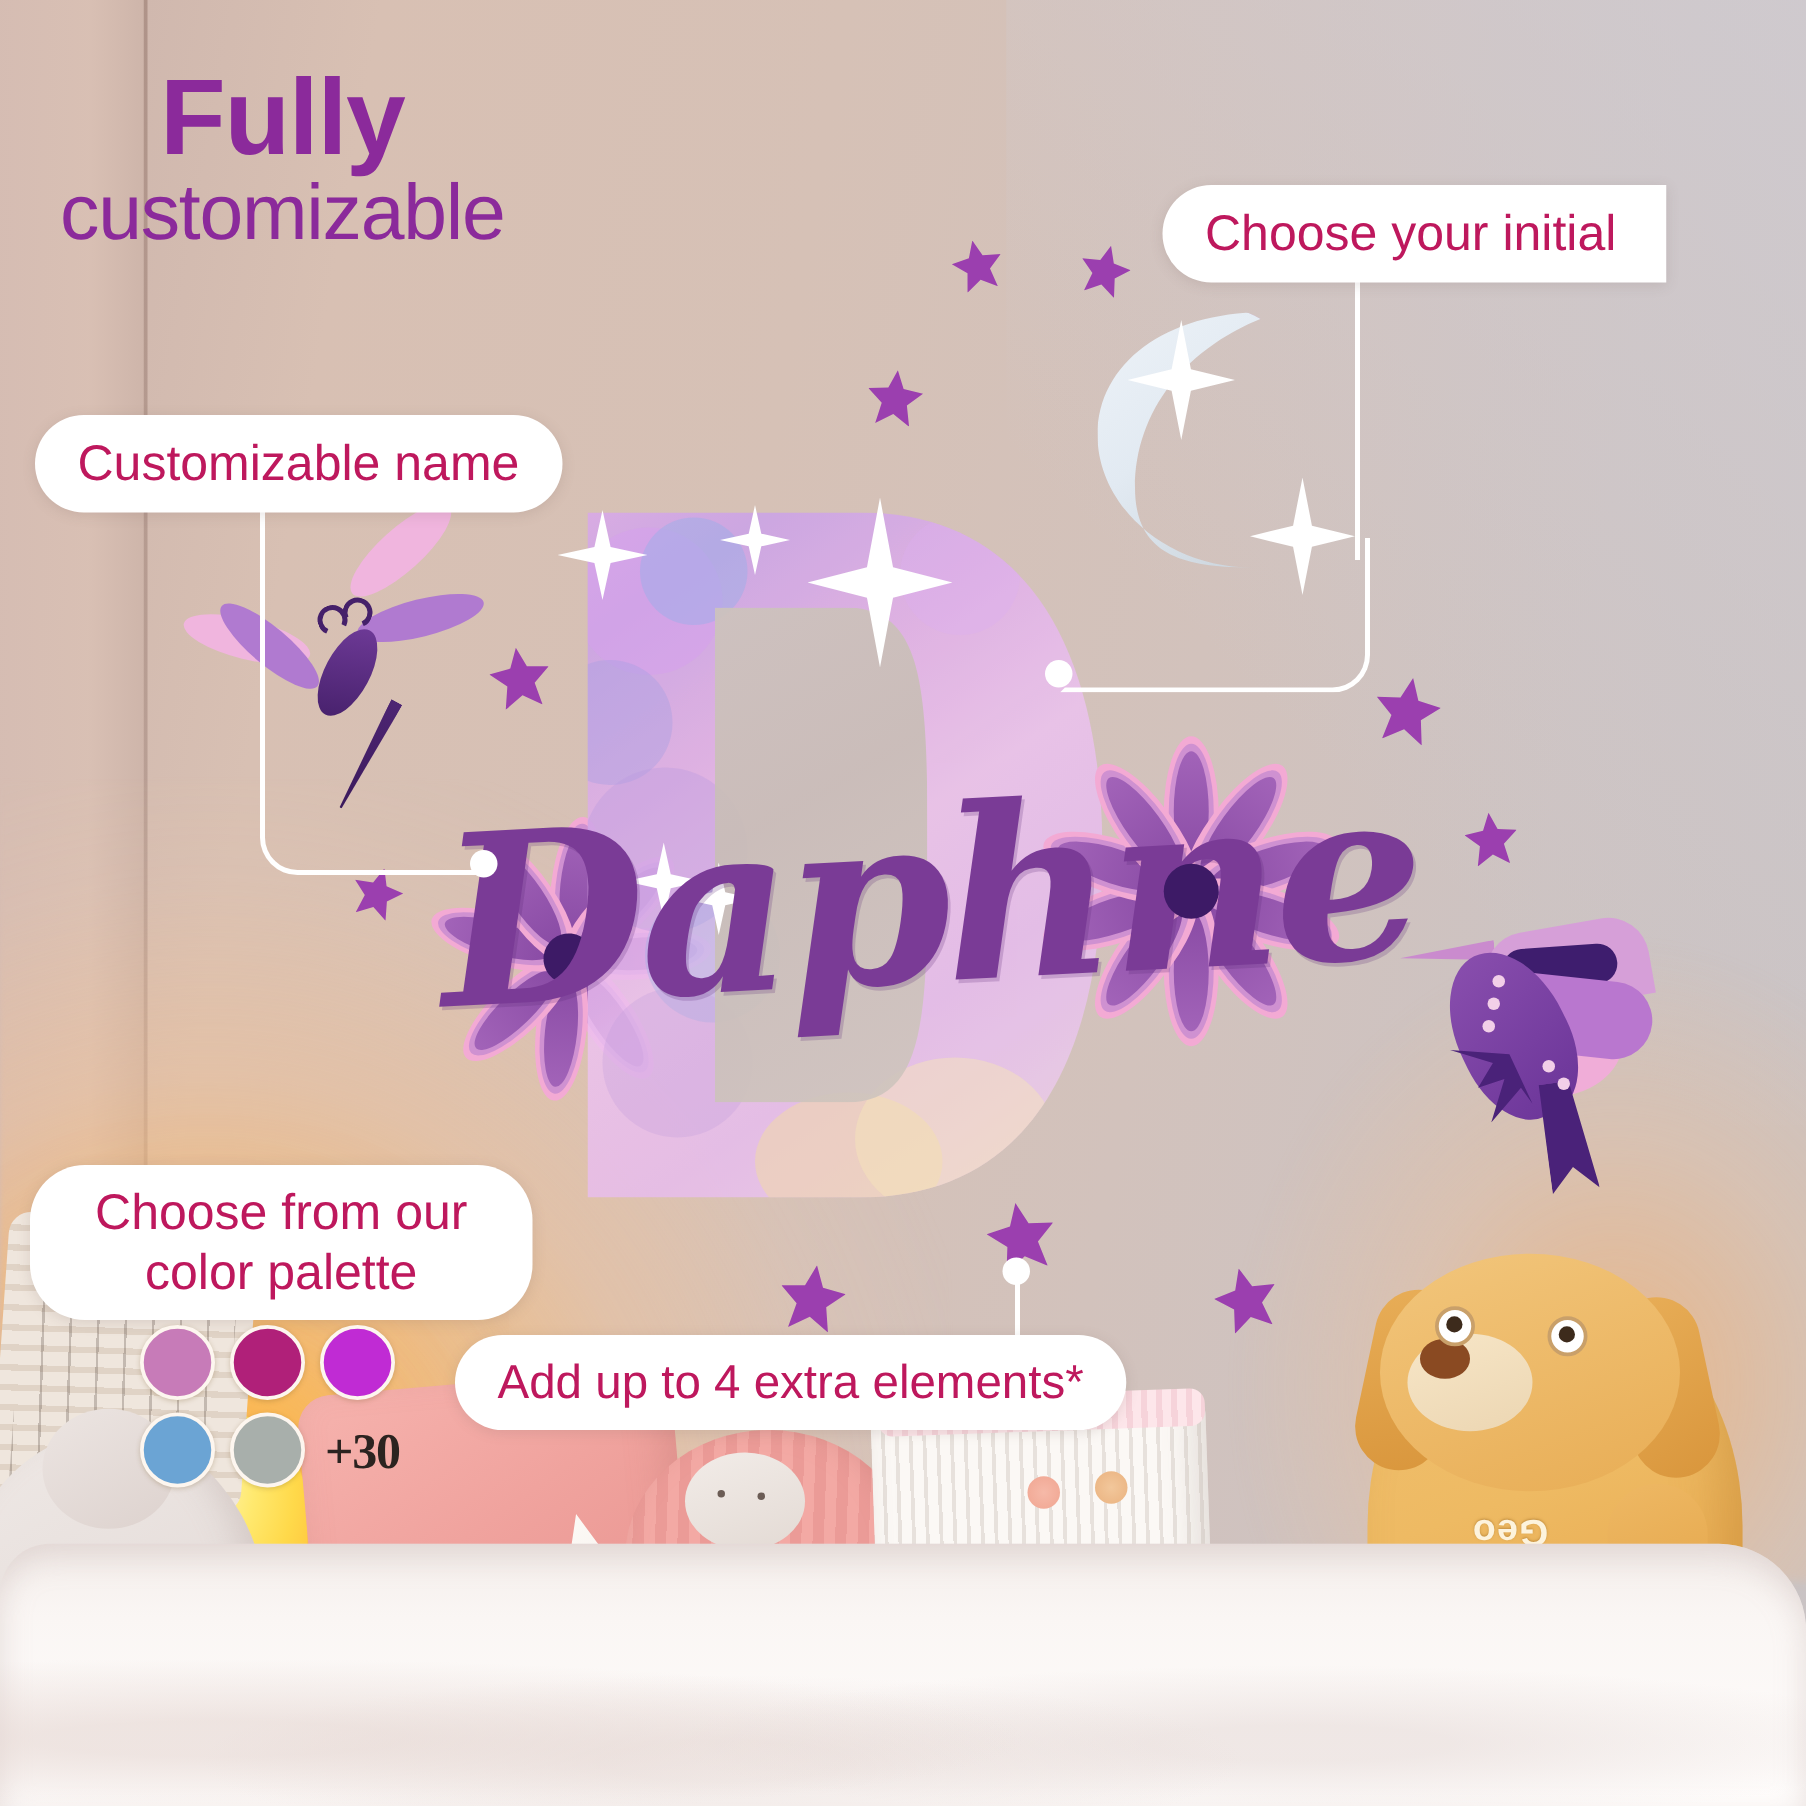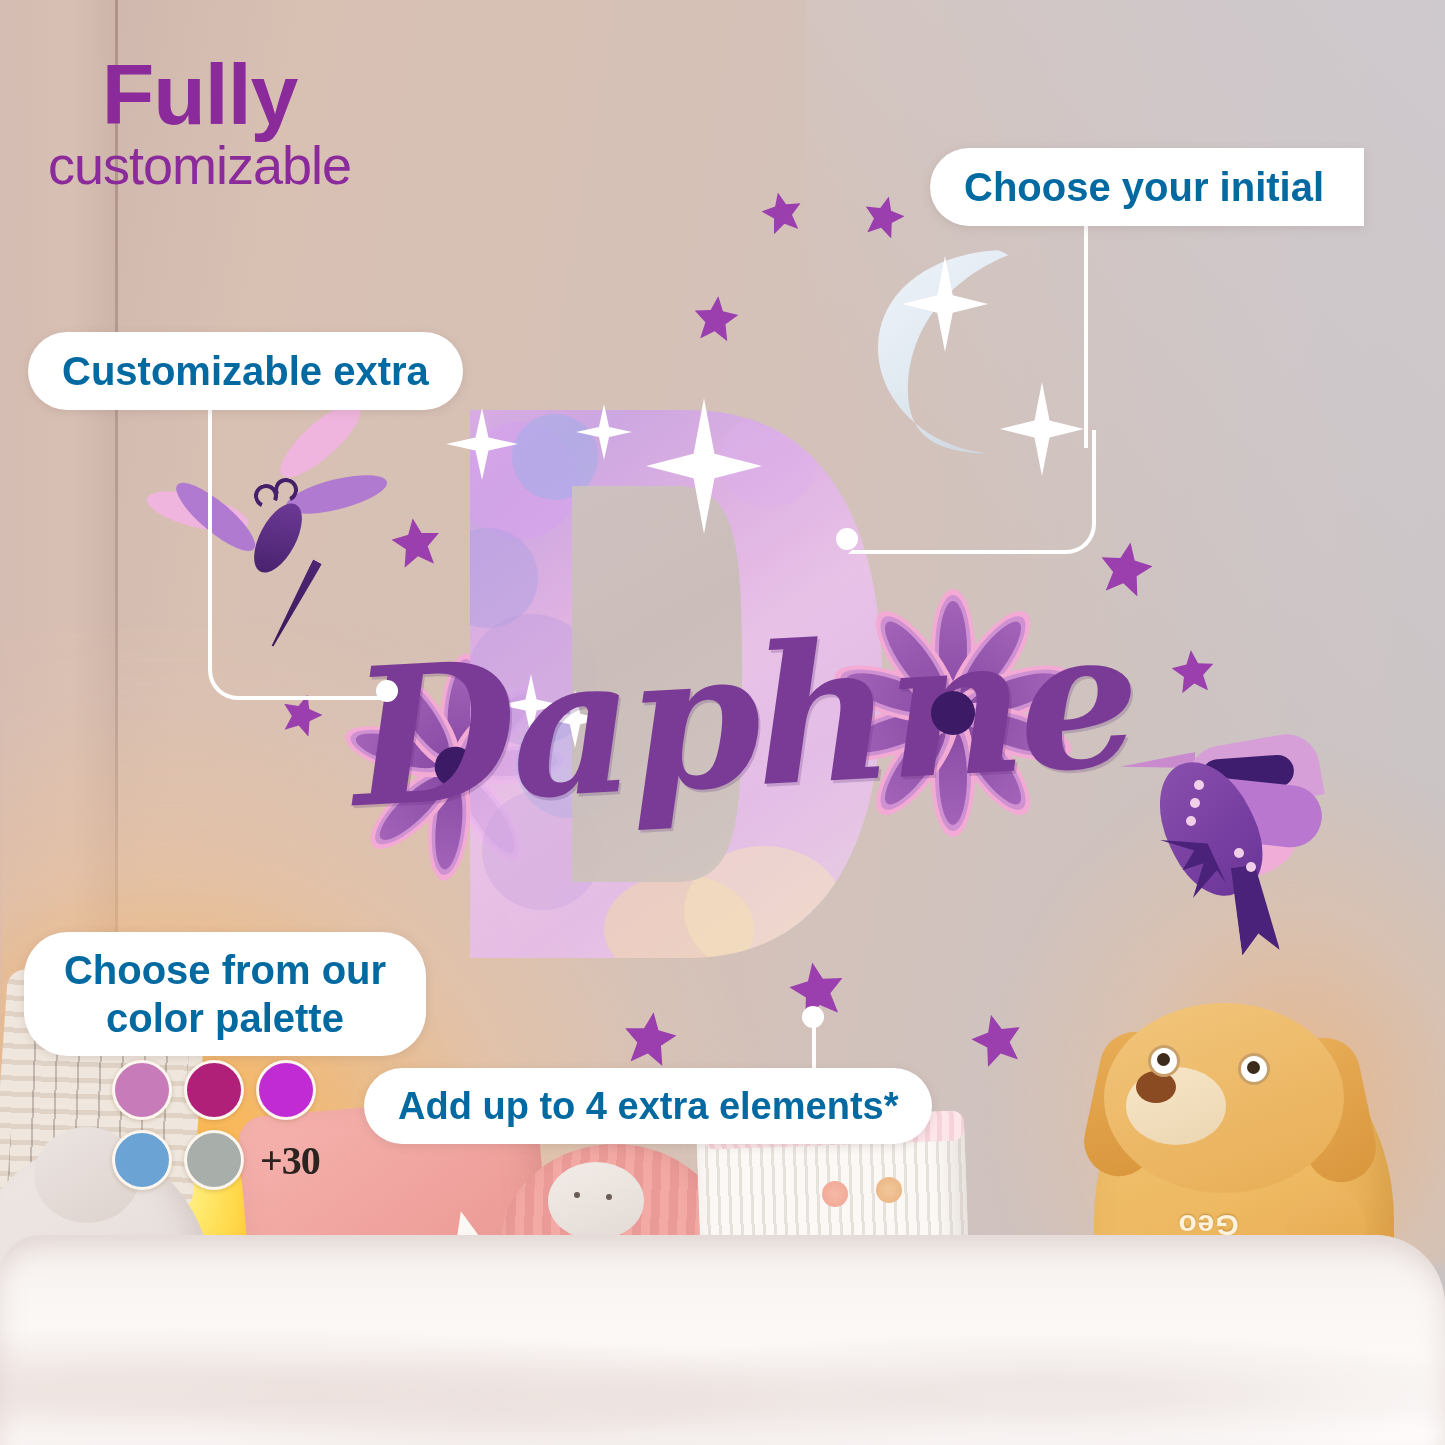--- a/index.html
+++ b/index.html
@@ -342,24 +342,24 @@
     background:#4a2279;clip-path:polygon(26% 0,74% 0,100% 100%,62% 78%,24% 100%);transform:rotate(-8deg);
   }
   .hb-foot{
     position:absolute;left:44px;top:104px;width:66px;height:58px;
     background:#4a2279;clip-path:polygon(0 0,52% 18%,34% 52%,66% 40%,50% 100%,86% 52%,100% 74%,72% 6%);
   }
 
   
   .pill{
     position:absolute;background:#fff;border-radius:48px;
-    color:#0369a1;font-size:40px;line-height:1.16;
+    color:#be185d;font-size:40px;line-height:1.16;
     padding:16px 34px;white-space:nowrap;
     box-shadow:0 2px 10px rgba(120,100,95,.18);
-    font-weight:700;
+    font-weight:400;
   }
   #pill-initial{top:148px;left:930px;border-radius:48px 0 0 48px;padding-right:40px;}
   #pill-name{top:332px;left:28px;}
   #pill-palette{top:932px;left:24px;white-space:normal;text-align:center;width:350px;padding:14px 26px;line-height:1.2;border-radius:44px;}
   #pill-elements{top:1068px;left:364px;font-size:38px;}
 
   
   .conn{position:absolute;border:4px solid #fff;}
   #conn-initial{
     top:218px;left:1084px;width:0;height:230px;border:none;border-left:4px solid #fff;
@@ -385,21 +385,21 @@
 
   
   .palette{position:absolute;top:1060px;left:112px;width:240px;font-family:Liberation Serif, serif;}
   .sw-row{display:flex;gap:12px;margin-bottom:10px;align-items:center;}
   .sw{width:54px;height:54px;border-radius:50%;border:3px solid #fdf6ef;box-shadow:0 1px 4px rgba(120,90,40,.28);}
   .plus30{font-size:40px;font-weight:bold;color:#2b2320;margin-left:4px;letter-spacing:-1px;}
 
   
   .headline{position:absolute;left:48px;top:52px;color:#8b2a9b;text-align:center;}
   .hl1{font-size:86px;font-weight:bold;line-height:.98;letter-spacing:-1px;}
-  .hl2{font-size:54px;font-weight:300;line-height:1.02;letter-spacing:-1px;margin-top:2px;}
+  .hl2{font-size:63px;font-weight:300;line-height:1.02;letter-spacing:-1px;margin-top:2px;}
 </style>
 </head>
 <body>
 
 <div id="stage">
 
   <div class="wall-base"></div>
   <div class="wall-left"></div>
   <div class="wall-corner"></div>
   <div class="wall-cool"></div>
@@ -557,21 +557,21 @@
     <div class="hl2">customizable</div>
   </div>
 
   <div class="conn" id="conn-initial"></div>
   <div class="conn" id="conn-initial-b"></div>
   <div id="dot-initial"></div>
   <div class="pill" id="pill-initial">Choose your initial</div>
 
   <div class="conn" id="conn-name"></div>
   <div id="dot-name"></div>
-  <div class="pill" id="pill-name">Customizable extra</div>
+  <div class="pill" id="pill-name">Customizable name</div>
 
   <div class="pill" id="pill-palette">
     <div>Choose from our</div>
     <div>color palette</div>
   </div>
 
   <div class="palette">
     <div class="sw-row">
       <div class="sw" style="background:#C77BB8"></div>
       <div class="sw" style="background:#B02079"></div>

